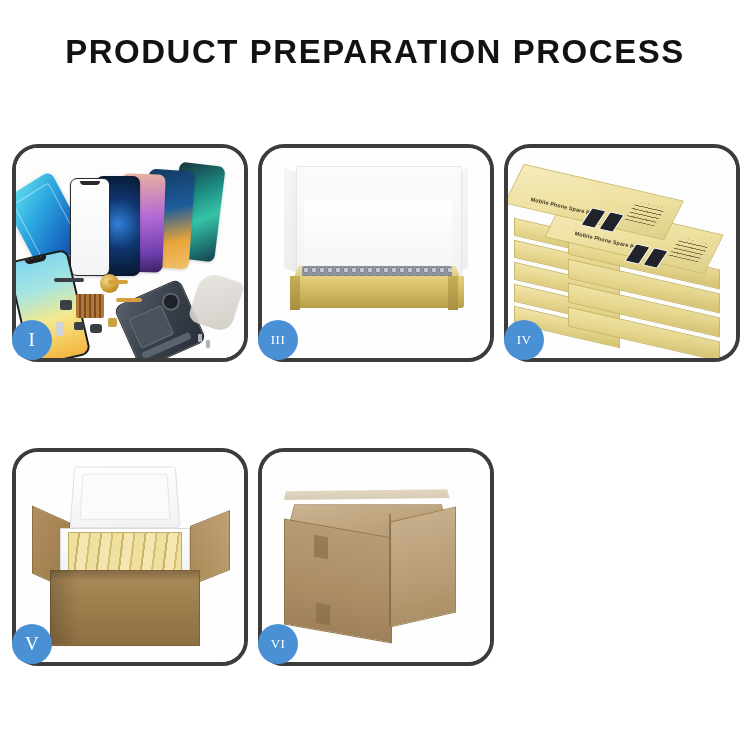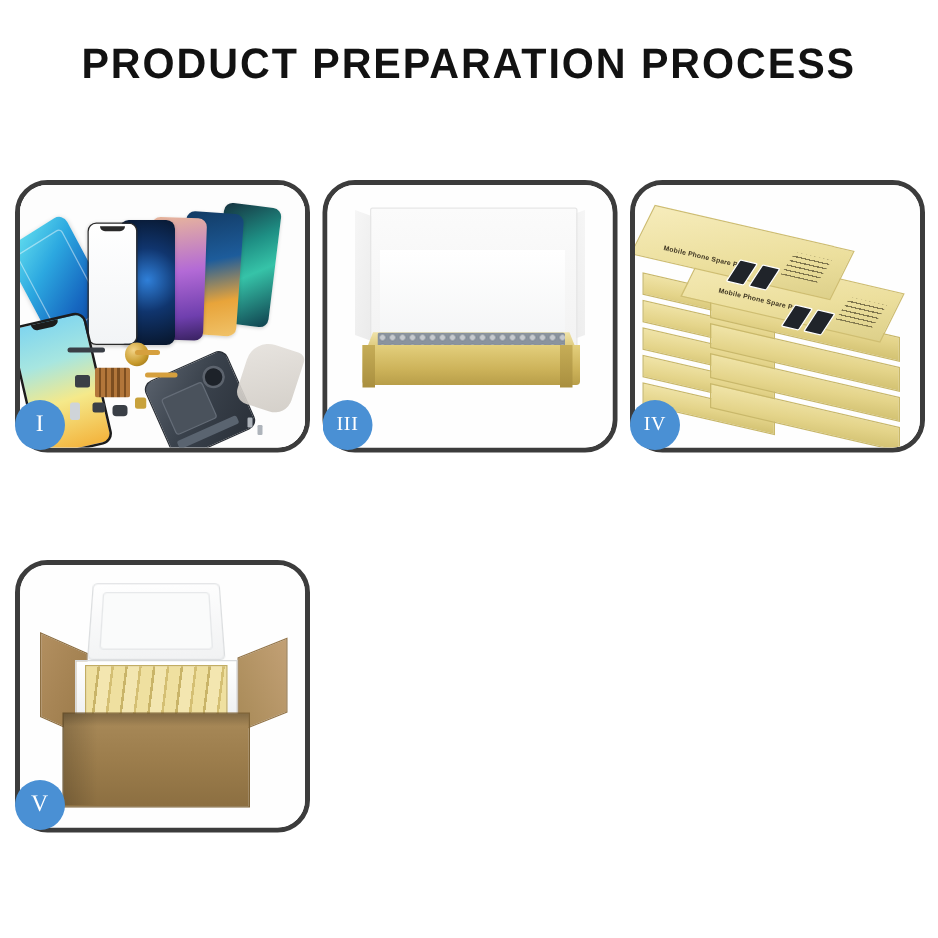--- a/index.html
+++ b/index.html
@@ -88,21 +88,21 @@
     border-radius: 50%;
     background: #4a90d4;
     color: #ffffff;
     font-family: "Liberation Serif", serif;
     font-size: 19px;
     line-height: 40px;
     text-align: center;
     letter-spacing: 0.5px;
     z-index: 9;
   }
-  .badge.wide { font-size: 16px; }
+  .badge.wide { font-size: 13px; }
 
   
   .p1-bg { position:absolute; inset:0; background:#fdfdfd; }
   .ph {
     position:absolute;
     border-radius: 7px;
     box-shadow: 0 1px 3px rgba(0,0,0,.18);
   }
   .ph-a { 
     width:46px; height:96px; left:158px; top:16px;
@@ -506,14 +506,28 @@
         <div class="p5-flapR"></div>
         <div class="p5-foam-box"></div>
         <div class="p5-contents"></div>
         <div class="p5-body"></div>
         <div class="p5-body-shade"></div>
       </div>
     </div>
     <div class="badge">V</div>
   </div>
 
+  <div class="panel">
+    <div class="panel-clip">
+      <div class="panel-scene">
+        <div class="p6-top"></div>
+        <div class="p6-tape-top"></div>
+        <div class="p6-front"></div>
+        <div class="p6-side"></div>
+        <div class="p6-seam"></div>
+        <div class="p6-tab1"></div>
+        <div class="p6-tab2"></div>
+      </div>
+    </div>
+    <div class="badge wide">VI</div>
+  </div>
 
 </div>
 
 </body></html>

